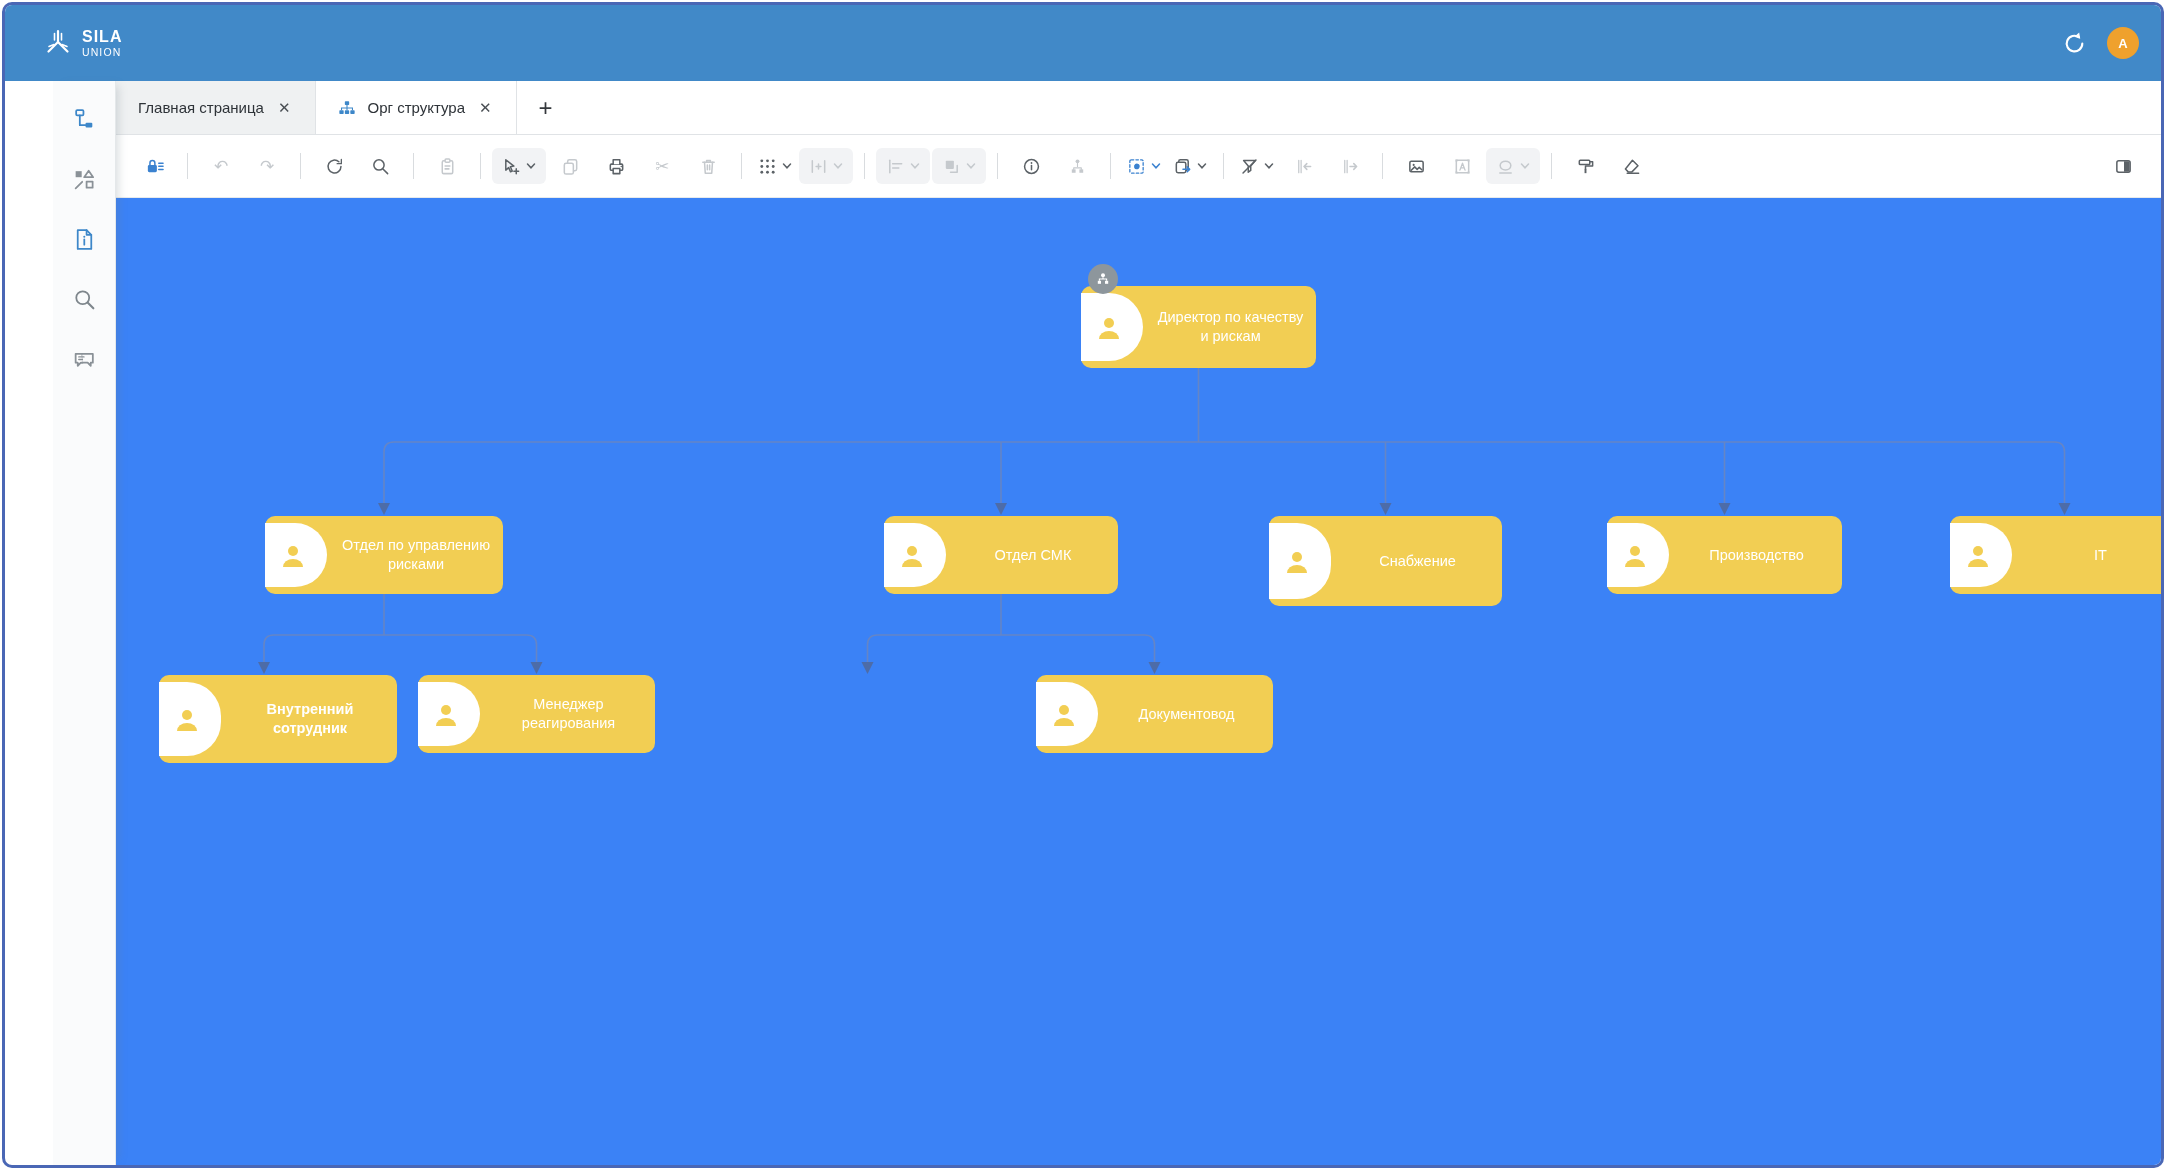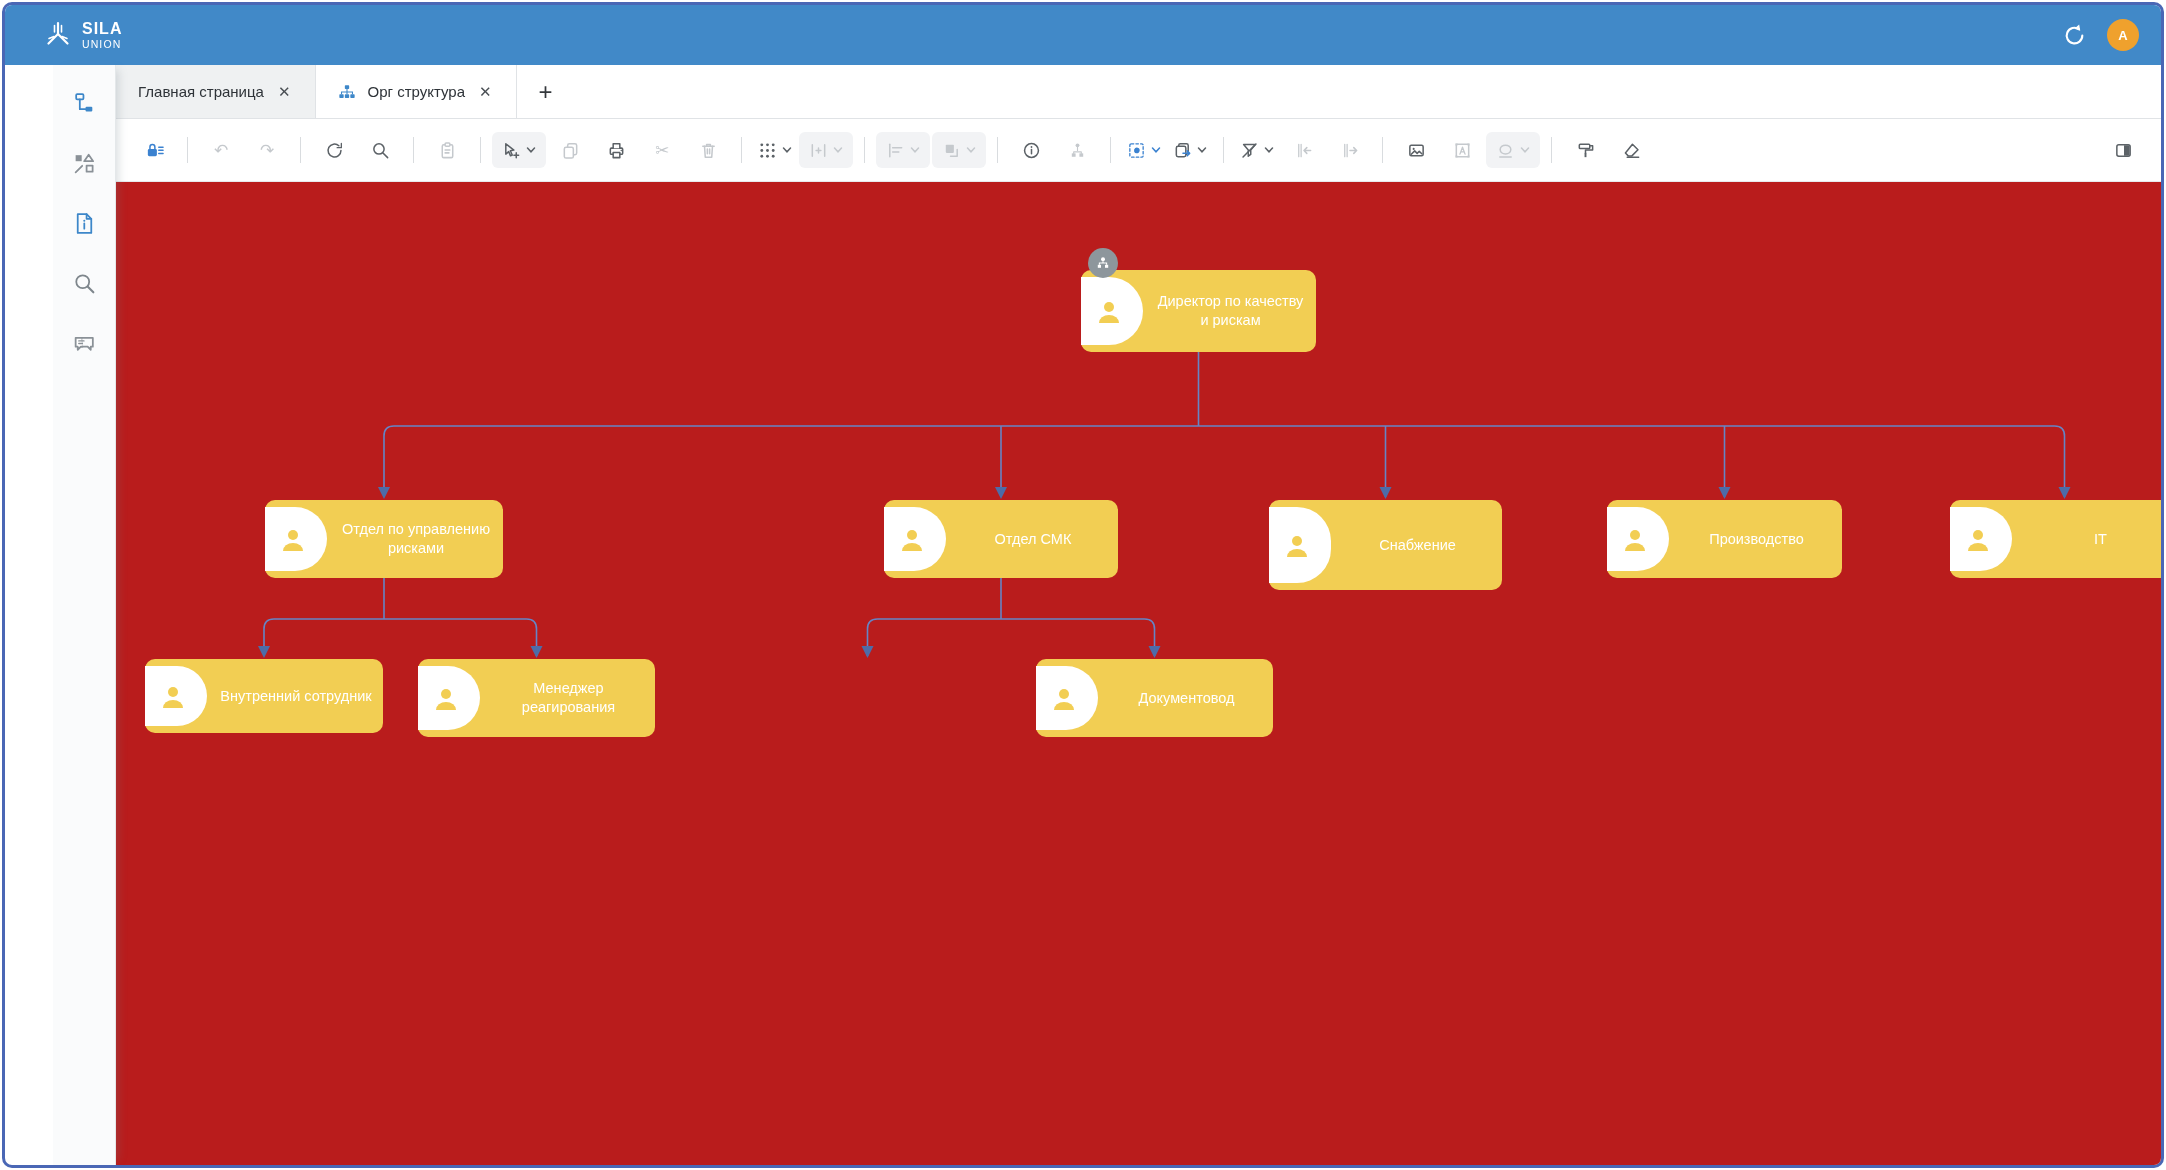--- a/index.html
+++ b/index.html
@@ -1,21 +1,21 @@
 <!DOCTYPE html>
 <html><head>
 <meta charset="utf-8">
 <style>
   html,body{margin:0;padding:0;background:#fff;width:2166px;height:1170px;overflow:hidden;
     font-family:"Liberation Sans","DejaVu Sans",sans-serif;}
   .window{position:absolute;left:2px;top:2px;width:2156px;height:1160px;border:3px solid #4A67B5;
     border-radius:10px;overflow:hidden;display:flex;flex-direction:column;background:#fff;}
 
   
-  .topbar{height:44px;flex:none;background:#4189C8;display:flex;align-items:center;padding:8px 22px;}
+  .topbar{height:44px;flex:none;background:#4189C8;display:flex;align-items:center;padding:16px 22px;}
   .logo-wrap{display:flex;align-items:center;gap:9px;margin-left:16px;}
   .brand{color:#fff;line-height:1;}
   .brand .l1{font-size:16px;font-weight:bold;letter-spacing:1px;}
   .brand .l2{font-size:10.5px;letter-spacing:1.1px;margin-top:2px;}
   .topbar-right{margin-left:auto;display:flex;align-items:center;gap:20px;}
   .avatar{width:32px;height:32px;border-radius:50%;background:#EFA12D;color:#fff;font-size:13px;
     font-weight:bold;display:flex;align-items:center;justify-content:center;}
 
   
   .main{flex:1;display:flex;min-height:0;margin-left:48px;}
@@ -41,21 +41,21 @@
   .tbtn{height:36px;min-width:36px;border-radius:6px;display:flex;align-items:center;justify-content:center;
     gap:5px;color:#5C6267;cursor:pointer;padding:0 4px;}
   .tbtn.boxed{background:#F2F3F5;padding:0 9px;}
   .tbtn.disabled{color:#C5C9CD;cursor:default;}
   .tbtn.blue{color:#3B82D0;}
   .tbtn .uglyph{font-size:17px;line-height:1;}
   .tsep{width:1px;height:26px;background:#D9DCDF;margin:0 9px;flex:none;}
   .tspacer{flex:1;}
 
   
-  .canvas{flex:1;position:relative;background:#b91c1c;overflow:hidden;}
+  .canvas{flex:1;position:relative;background:#3b82f6;overflow:hidden;}
   .edges{position:absolute;left:0;top:0;}
   .edges path{fill:none;stroke:#6585C6;stroke-width:1.6px;}
   .edges polygon{fill:#4D6CA8;}
   .org-node{position:absolute;background:#F2CE53;border-radius:10px;display:flex;align-items:center;
     justify-content:center;padding-left:64px;box-sizing:border-box;cursor:pointer;}
   .org-node .label{color:#fff;font-size:14.5px;line-height:1.3;text-align:center;padding:0 10px;}
   .notch{position:absolute;left:0;top:7px;bottom:7px;width:62px;background:#fff;
     border-radius:0 34px 34px 0;display:flex;align-items:center;}
   .notch svg{margin-left:13px;}
   .badge{position:absolute;width:30px;height:30px;border-radius:50%;background:#8D969C;
@@ -535,21 +535,21 @@
           </div>
           <div class="org-node" style="left: 1834px; top: 318px; width: 237px; height: 78px;">
             <div class="notch">
               <svg width="30" height="28" viewBox="0 0 30 28">
                 <circle cx="15" cy="10" r="5" fill="#F2CE53"></circle>
                 <path d="M5 26 a10 8 0 0 1 20 0 Z" fill="#F2CE53"></path>
               </svg>
             </div>
             <span class="label">IT</span>
           </div>
-          <div class="org-node" style="left: 29px; top: 477px; width: 238px; height: 74px;">
+          <div class="org-node" style="left: 43px; top: 477px; width: 238px; height: 88px; font-weight: bold;">
             <div class="notch">
               <svg width="30" height="28" viewBox="0 0 30 28">
                 <circle cx="15" cy="10" r="5" fill="#F2CE53"></circle>
                 <path d="M5 26 a10 8 0 0 1 20 0 Z" fill="#F2CE53"></path>
               </svg>
             </div>
             <span class="label">Внутренний сотрудник</span>
           </div>
           <div class="org-node" style="left: 302px; top: 477px; width: 237px; height: 78px;">
             <div class="notch">

